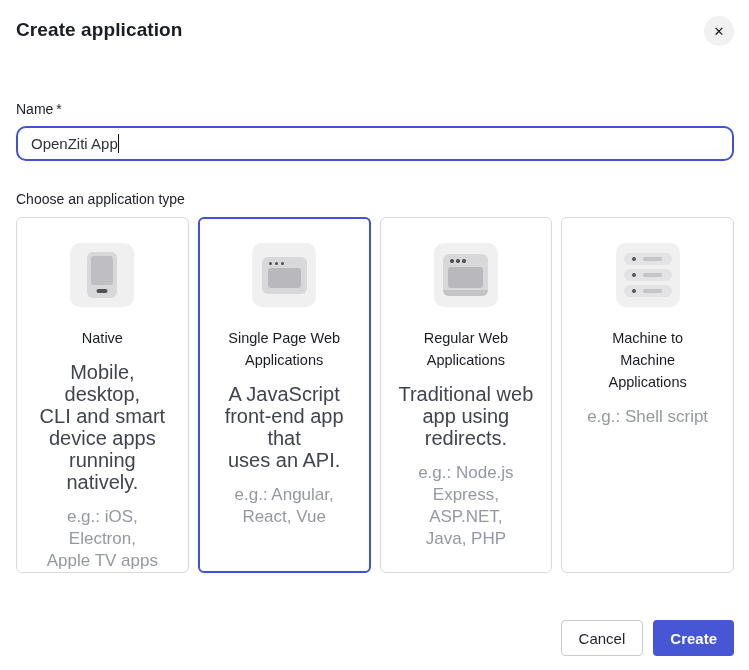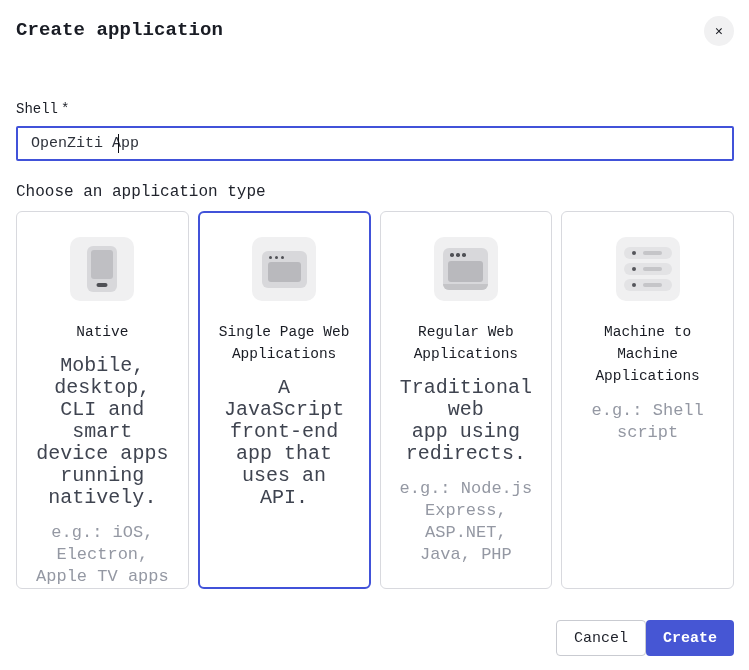--- a/index.html
+++ b/index.html
@@ -13,21 +13,20 @@
     background: #ffffff;
     font-family: "Liberation Sans", sans-serif;
     color: #1e212a;
     overflow: hidden;
   }
   .modal {
     position: relative;
     width: 749px; height: 670px;
     padding: 16px 15px 14px 16px;
     background: #fff;
-    font-family: Liberation Mono, monospace;
   }
   
   .modal-header {
     display: flex;
     justify-content: space-between;
     align-items: flex-start;
   }
   .modal-title {
     margin: 3px 0 0 0;
     font-size: 19px;
@@ -51,43 +50,43 @@
     margin-top: 55px;
     font-size: 14px;
     font-weight: 500;
     color: #1b1e26;
   }
   .req-marker { margin-left: 3px; }
   .input-wrap { position: relative; margin-top: 9px; }
   .text-input {
     width: 100%; height: 35px;
     border: 2px solid var(--accent);
-    border-radius: 2px;
+    border-radius: 10px;
     padding: 0 13px;
     font-size: 15px;
     font-family: inherit;
     color: #2e323b;
     outline: none;
     background: #fff;
   }
   .caret {
     position: absolute;
     left: 102px; top: 8px;
     width: 1px; height: 19px;
     background: #0b0d12;
   }
   .help-text {
     margin-top: 19px;
     font-size: 14px;
     color: #8b8e99;
   }
   
   .type-label {
-    margin-top: 22px;
-    font-size: 16px;
+    margin-top: 30px;
+    font-size: 14px;
     font-weight: 500;
     color: #21242d;
   }
   .cards {
     margin-top: 10px;
     display: grid;
     grid-template-columns: repeat(4, 1fr);
     gap: 9px;
     height: 336px;
   }
@@ -151,21 +150,21 @@
 
   .m2m { display: flex; flex-direction: column; gap: 3.5px; }
   .m2m-row { width: 48px; height: 12.5px; background: #e3e3e5; border-radius: 7px; display: flex; align-items: center; }
   .m2m-dot { width: 4px; height: 4px; border-radius: 50%; background: #55565b; margin-left: 8px; }
   .m2m-bar { width: 19px; height: 4.5px; border-radius: 2.5px; background: #c5c5c8; margin-left: 7px; }
 
   
   .footer {
     position: absolute;
     right: 15px; bottom: 14px;
-    display: flex; 
+    display: flex; gap: 10px;
   }
   .btn {
     height: 36px;
     border-radius: 4px;
     font-size: 15px;
     font-family: inherit;
     cursor: pointer;
     padding: 0 17px;
   }
   .btn-cancel {
@@ -186,21 +185,21 @@
 
 <div class="modal">
 
   <div class="modal-header">
     <h1 class="modal-title">Create application</h1>
     <button class="close-btn">
       <span>✕</span>
     </button>
   </div>
 
-  <div class="field-label"><span>Shell</span><span class="req-marker">*</span></div>
+  <div class="field-label"><span>Name</span><span class="req-marker">*</span></div>
 
   <div class="input-wrap">
     <input class="text-input" type="text" value="OpenZiti App" style="">
     <span class="caret"></span>
   </div>
 
 
   <div class="type-label">Choose an application type</div>
 
   <div class="cards">
@@ -230,20 +229,22 @@
               <i></i>
             </div>
           <div class="br-content"></div>
         </div>
       </div>
       <div class="card-title">Single Page Web
 Applications</div>
       <div class="card-desc">A JavaScript
 front-end app that
 uses an API.</div>
+      <div class="card-ex">e.g.: Angular,
+React, Vue</div>
     </div>
 
     <div class="card">
       <div class="icon-box">
         <div class="sw-outer">
           <div class="win-dots">
               <i></i>
               <i></i>
               <i></i>
             </div>

